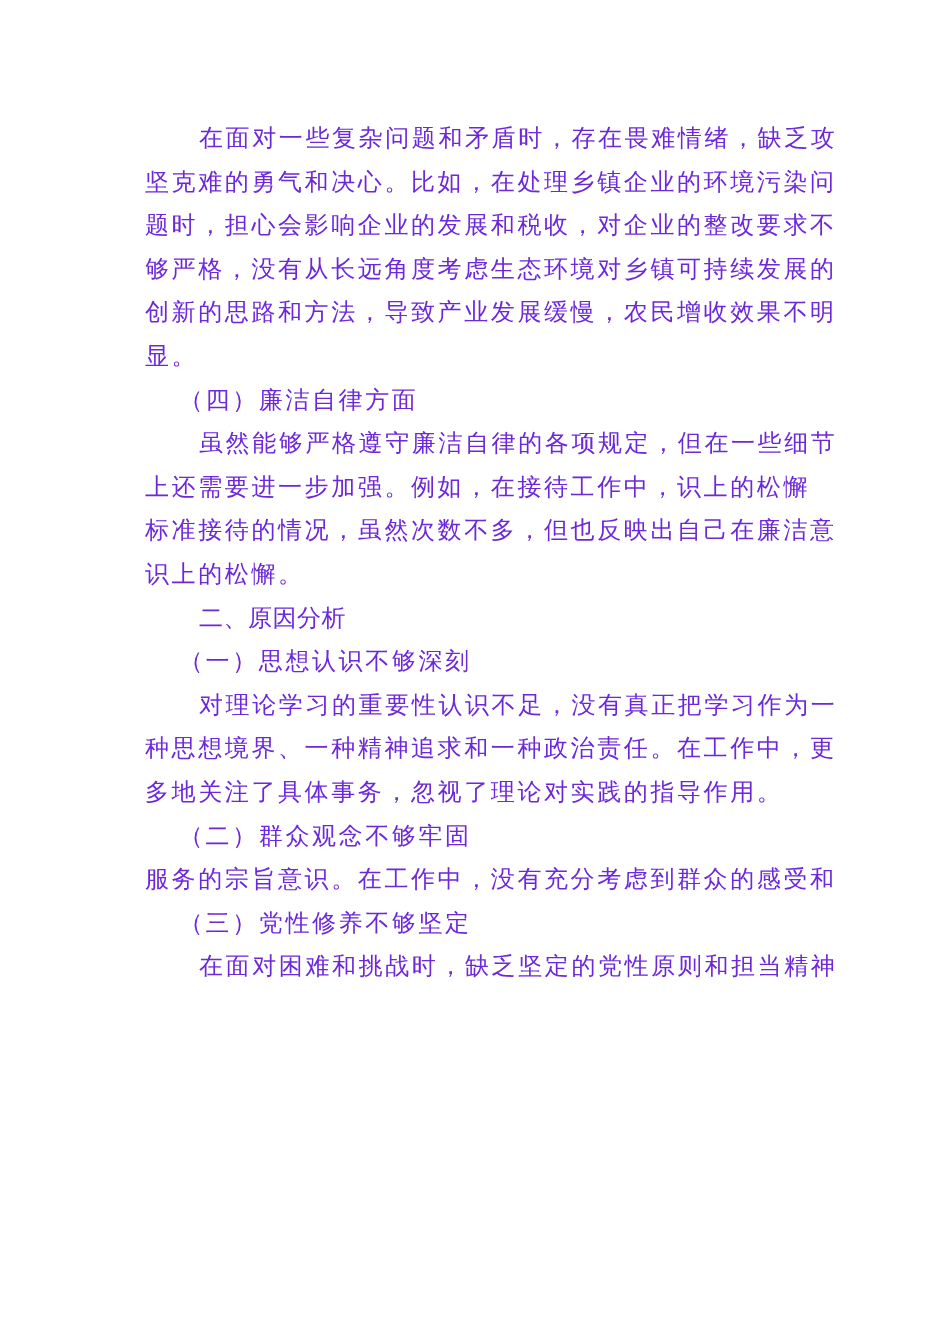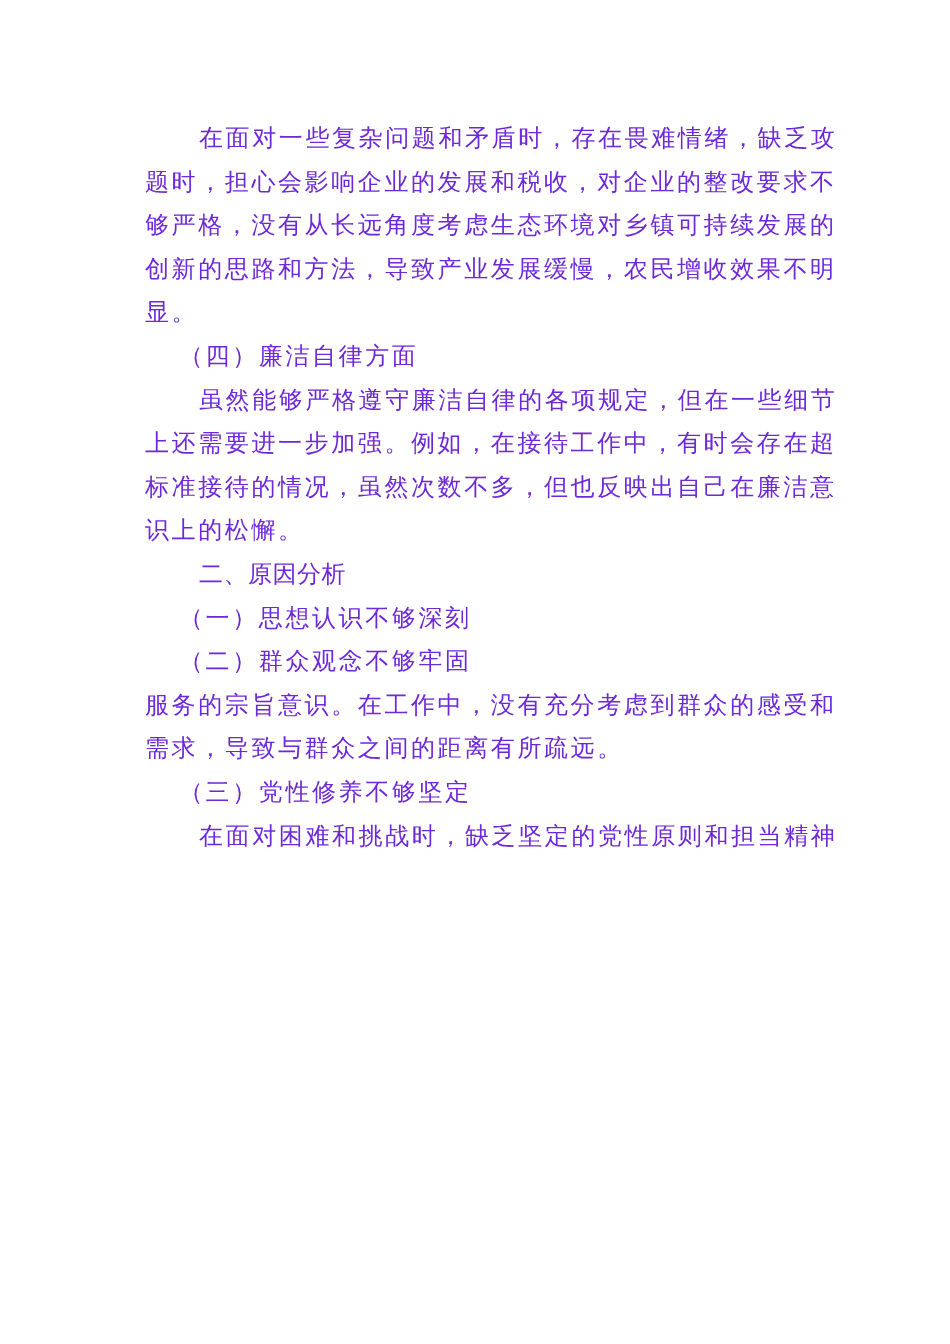--- a/index.html
+++ b/index.html
@@ -37,45 +37,50 @@
     }
     .h2 { padding-left: 34px; }
   </style>
 </head>
 <body>
 
 <div class="page">
 
   <div>
     <div class="line indent">在面对一些复杂问题和矛盾时，存在畏难情绪，缺乏攻</div>
+    <div class="line">坚克难的勇气和决心。比如，在处理乡镇企业的环境污染问</div>
     <div class="line">题时，担心会影响企业的发展和税收，对企业的整改要求不</div>
     <div class="line">够严格，没有从长远角度考虑生态环境对乡镇可持续发展的</div>
     <div class="line">创新的思路和方法，导致产业发展缓慢，农民增收效果不明</div>
     <div class="line">显。</div>
   </div>
 
   <div class="line h2">（四）廉洁自律方面</div>
 
   <div>
     <div class="line indent">虽然能够严格遵守廉洁自律的各项规定，但在一些细节</div>
-    <div class="line">上还需要进一步加强。例如，在接待工作中，有时会存在超</div>
+    <div class="line">上还需要进一步加强。例如，在接待工作中，识上的松懈</div>
     <div class="line">标准接待的情况，虽然次数不多，但也反映出自己在廉洁意</div>
     <div class="line">识上的松懈。</div>
   </div>
 
   <div class="line indent h1">二、原因分析</div>
 
   <div class="line h2">（一）思想认识不够深刻</div>
 
+  <div>
+    <div class="line indent">对理论学习的重要性认识不足，没有真正把学习作为一</div>
+    <div class="line">种思想境界、一种精神追求和一种政治责任。在工作中，更</div>
+    <div class="line">多地关注了具体事务，忽视了理论对实践的指导作用。</div>
+  </div>
 
   <div class="line h2">（二）群众观念不够牢固</div>
 
   <div>
     <div class="line">服务的宗旨意识。在工作中，没有充分考虑到群众的感受和</div>
-    <div class="line">需求，导致与群众之间的距离有所疏远。</div>
   </div>
 
   <div class="line h2">（三）党性修养不够坚定</div>
 
   <div>
     <div class="line indent">在面对困难和挑战时，缺乏坚定的党性原则和担当精神</div>
   </div>
 </div>
 
 </body></html>

